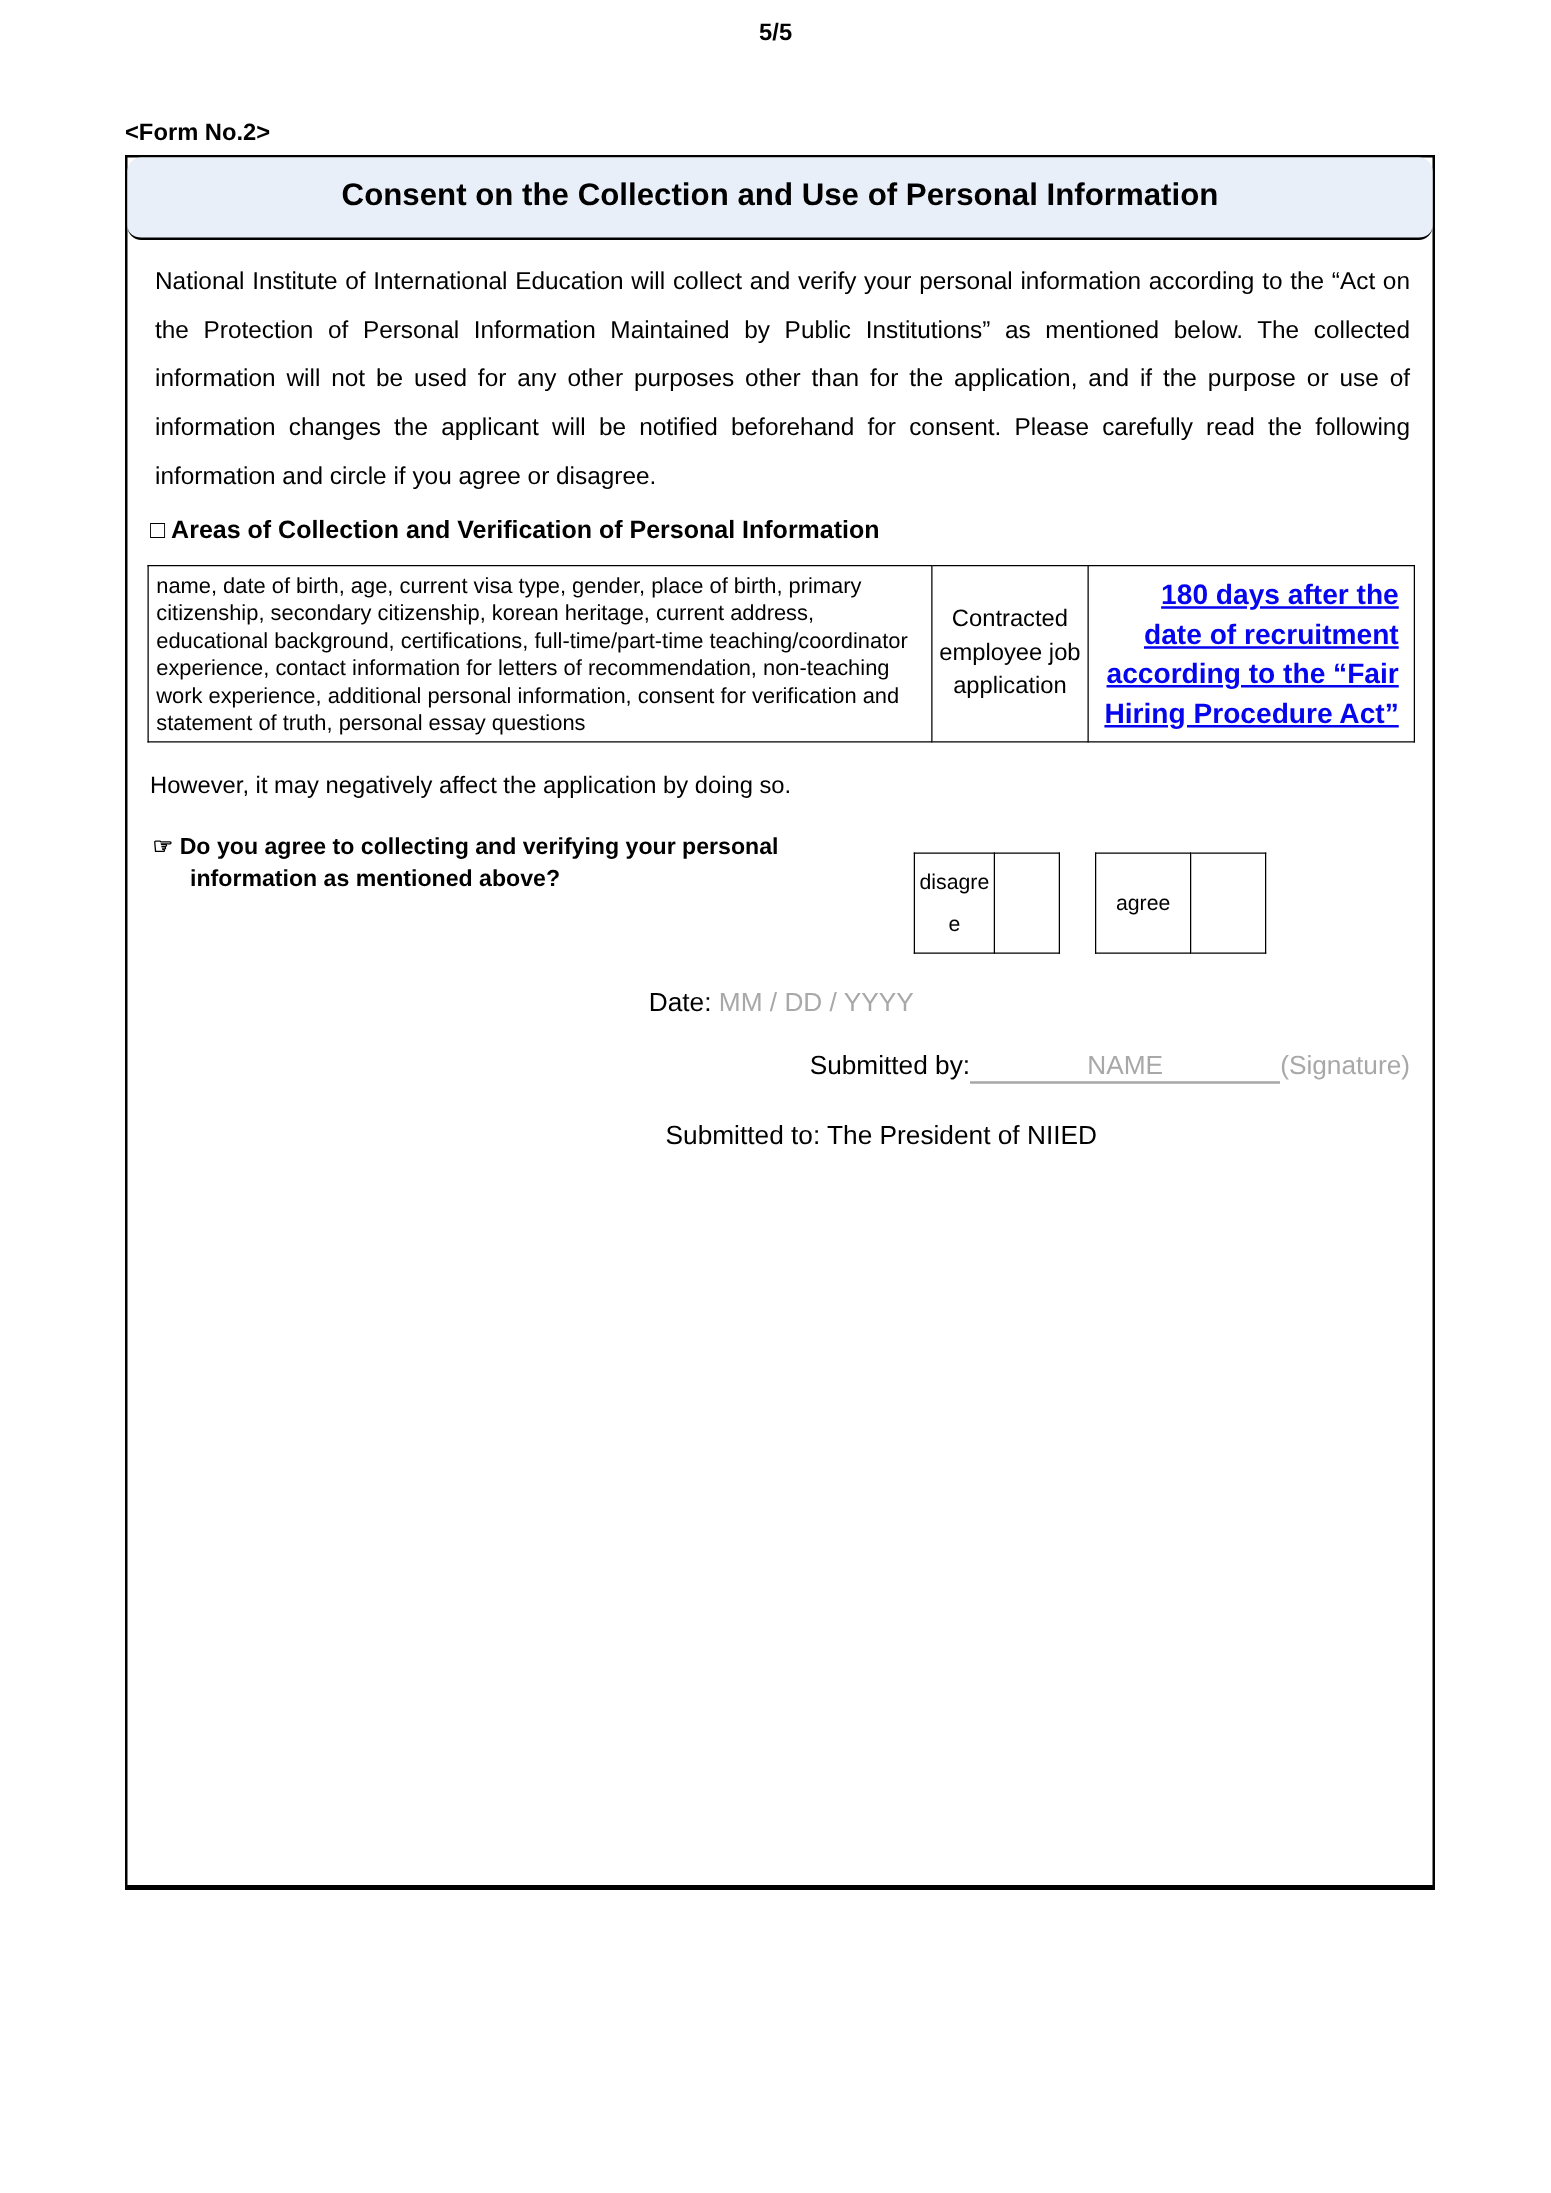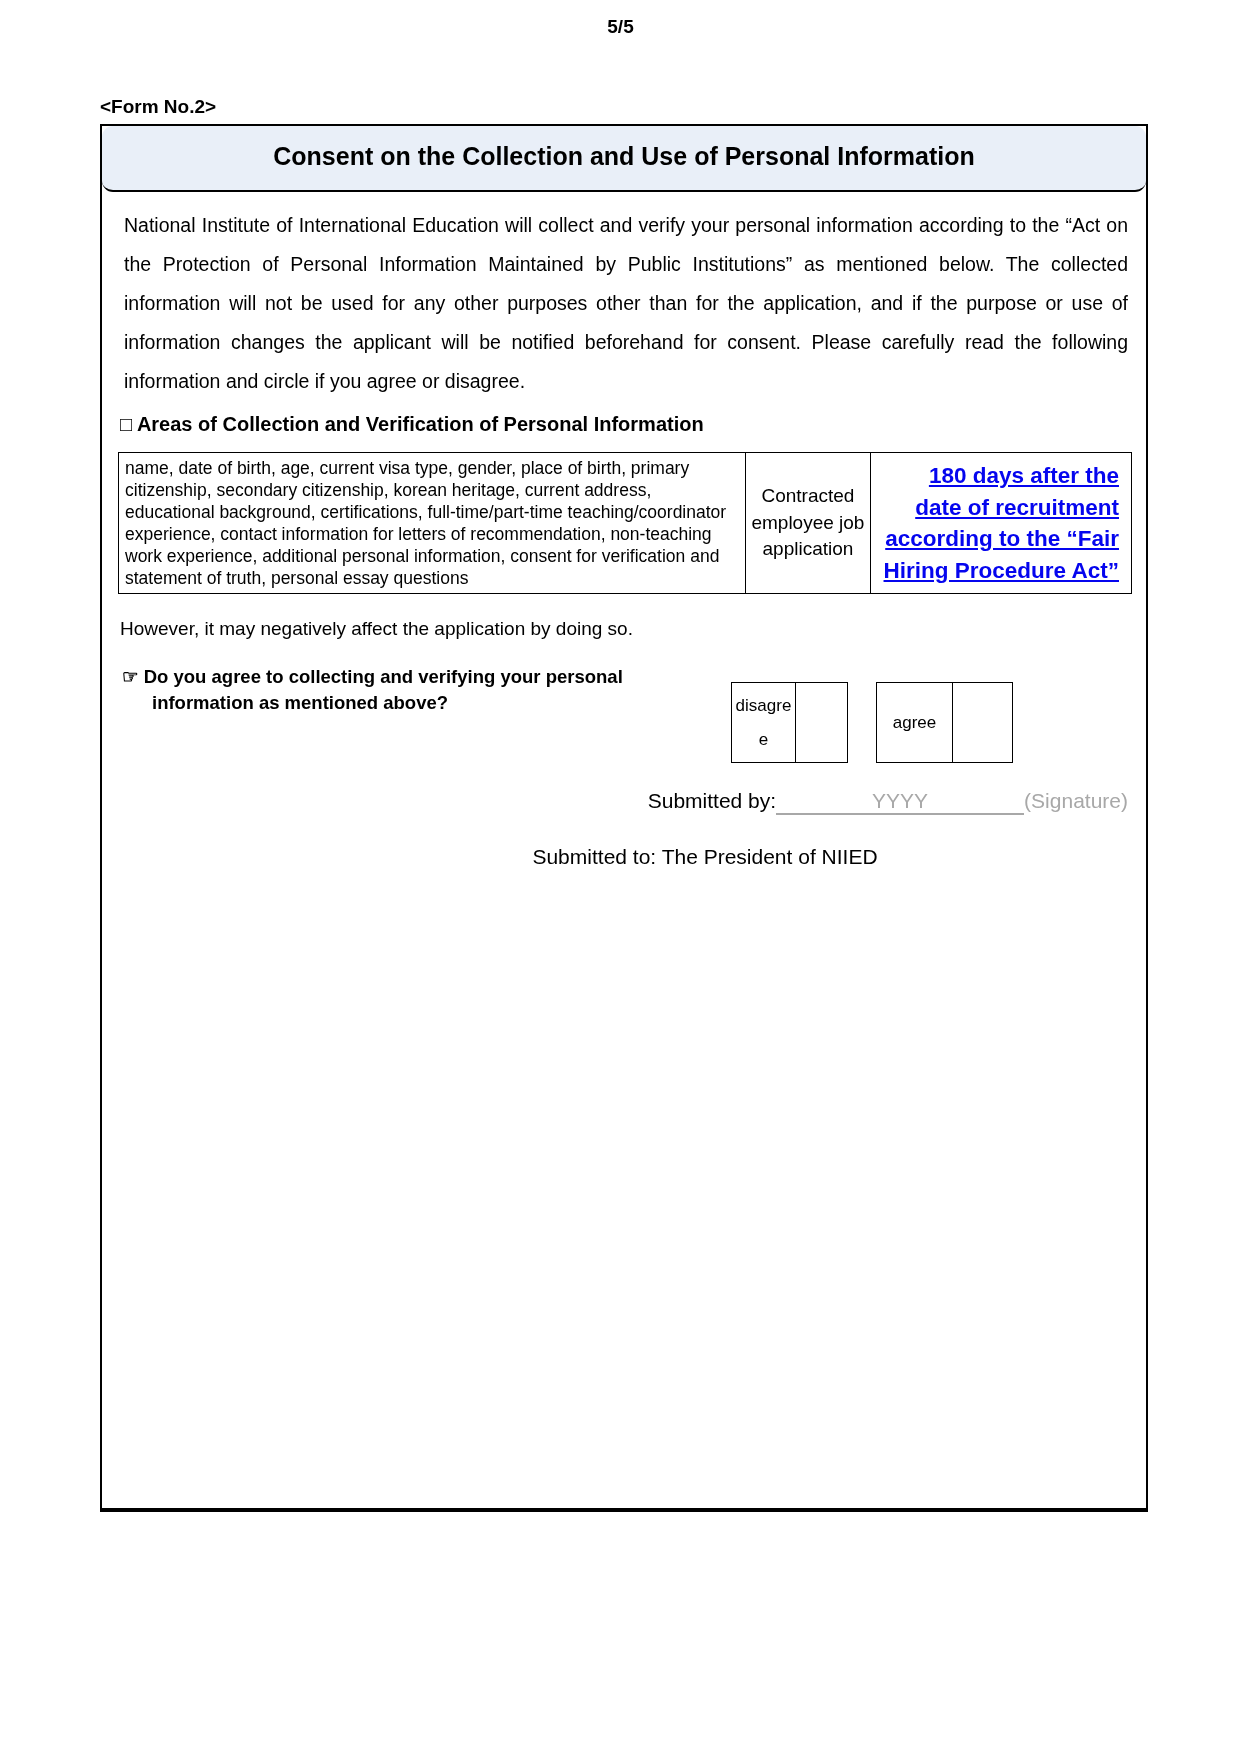--- a/index.html
+++ b/index.html
@@ -143,22 +143,26 @@
             <tbody>
                 <tr>
               <td class="agree-label-cell">agree</td>
               <td class="agree-empty-cell"></td>
             </tr>
           </tbody>
             </table>
         </div>
       </div>
 
+      <div class="date-line">
+        <span>Date:</span>
+        <span class="placeholder">MM / DD / YYYY</span>
+      </div>
 
       <div class="submitted-by">
-        <span>Submitted by:</span><span class="name-underline">YYYY</span><span class="placeholder">(Signature)</span>
+        <span>Submitted by:</span><span class="name-underline">NAME</span><span class="placeholder">(Signature)</span>
       </div>
 
       <div class="submitted-to">Submitted to: The President of NIIED</div>
     </div>
   </div>
 
 </div>
 
 </body></html>

